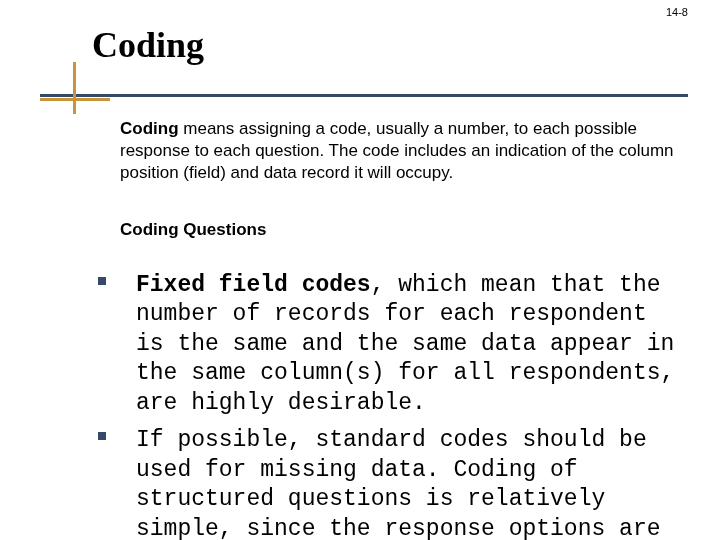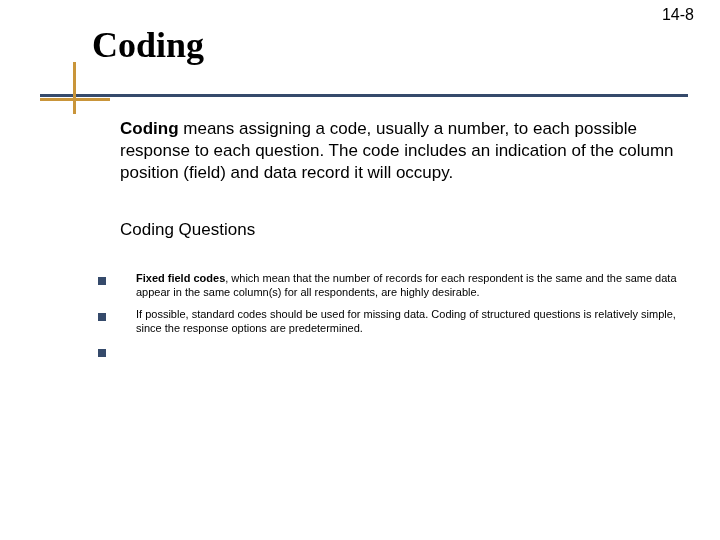--- a/index.html
+++ b/index.html
@@ -14,22 +14,22 @@
   }
   .slide {
     position: relative;
     width: 720px;
     height: 540px;
     box-sizing: border-box;
   }
   .page-number {
     position: absolute;
     top: 6px;
-    right: 26px;
-    font-size: 16px;
+    right: 32px;
+    font-size: 11px;
     font-family: Verdana, sans-serif;
   }
   .title-wrap {
     position: absolute;
     top: 24px;
     left: 0;
     width: 720px;
   }
   .title {
     font-family: "Times New Roman", Times, serif;
@@ -66,34 +66,35 @@
     top: 118px;
     left: 120px;
     width: 560px;
     font-size: 17px;
     line-height: 1.28;
   }
   .para {
     margin-bottom: 36px;
   }
   .subhead {
-    font-weight: normal;
+    font-weight: bold;
     margin-bottom: 30px;
   }
   .bullets {
     list-style: none;
     padding: 0;
     margin: 0 0 0 -28px;
   }
   .bullets li {
     position: relative;
     padding-left: 44px;
     margin-bottom: 8px;
-    font-size: 11px;
+    font-size: 23px;
     line-height: 1.28;
+    font-family: Liberation Mono, monospace;
   }
   .bullets li .sq {
     position: absolute;
     left: 6px;
     top: 6px;
     width: 8px;
     height: 8px;
     background: #354a6b;
   }
   b { font-weight: bold; }

